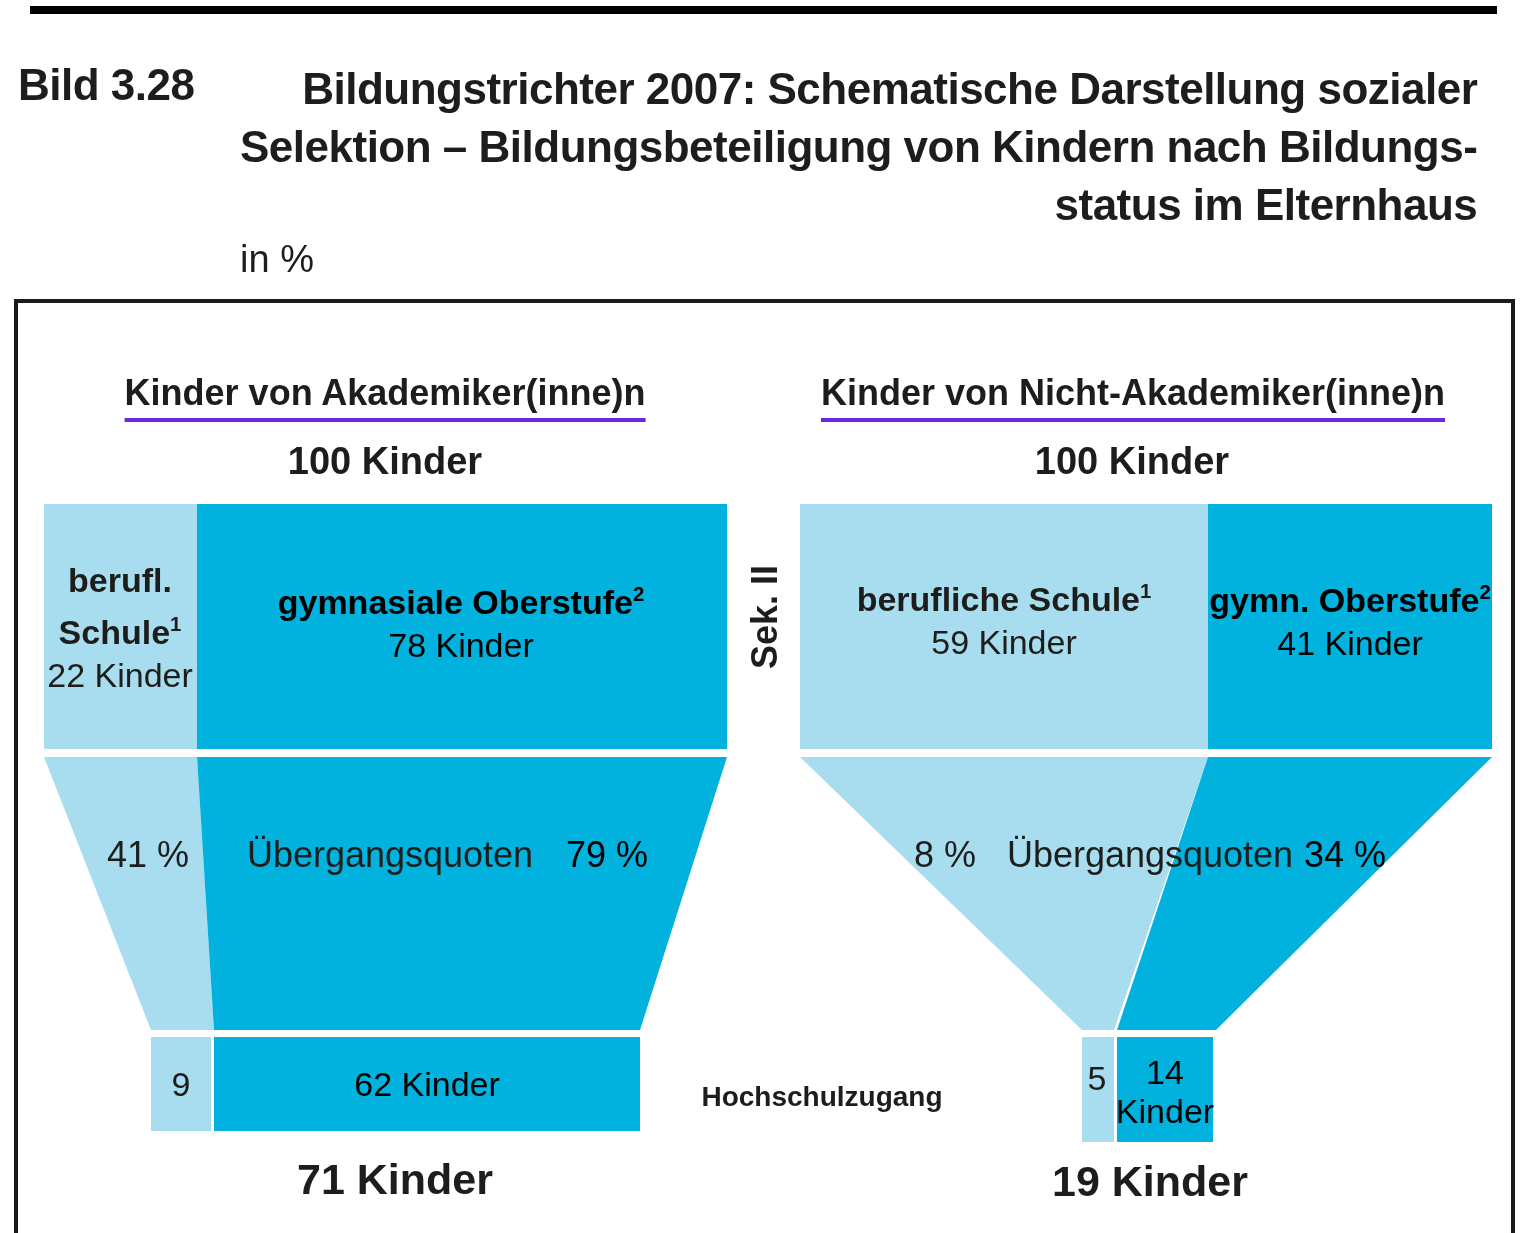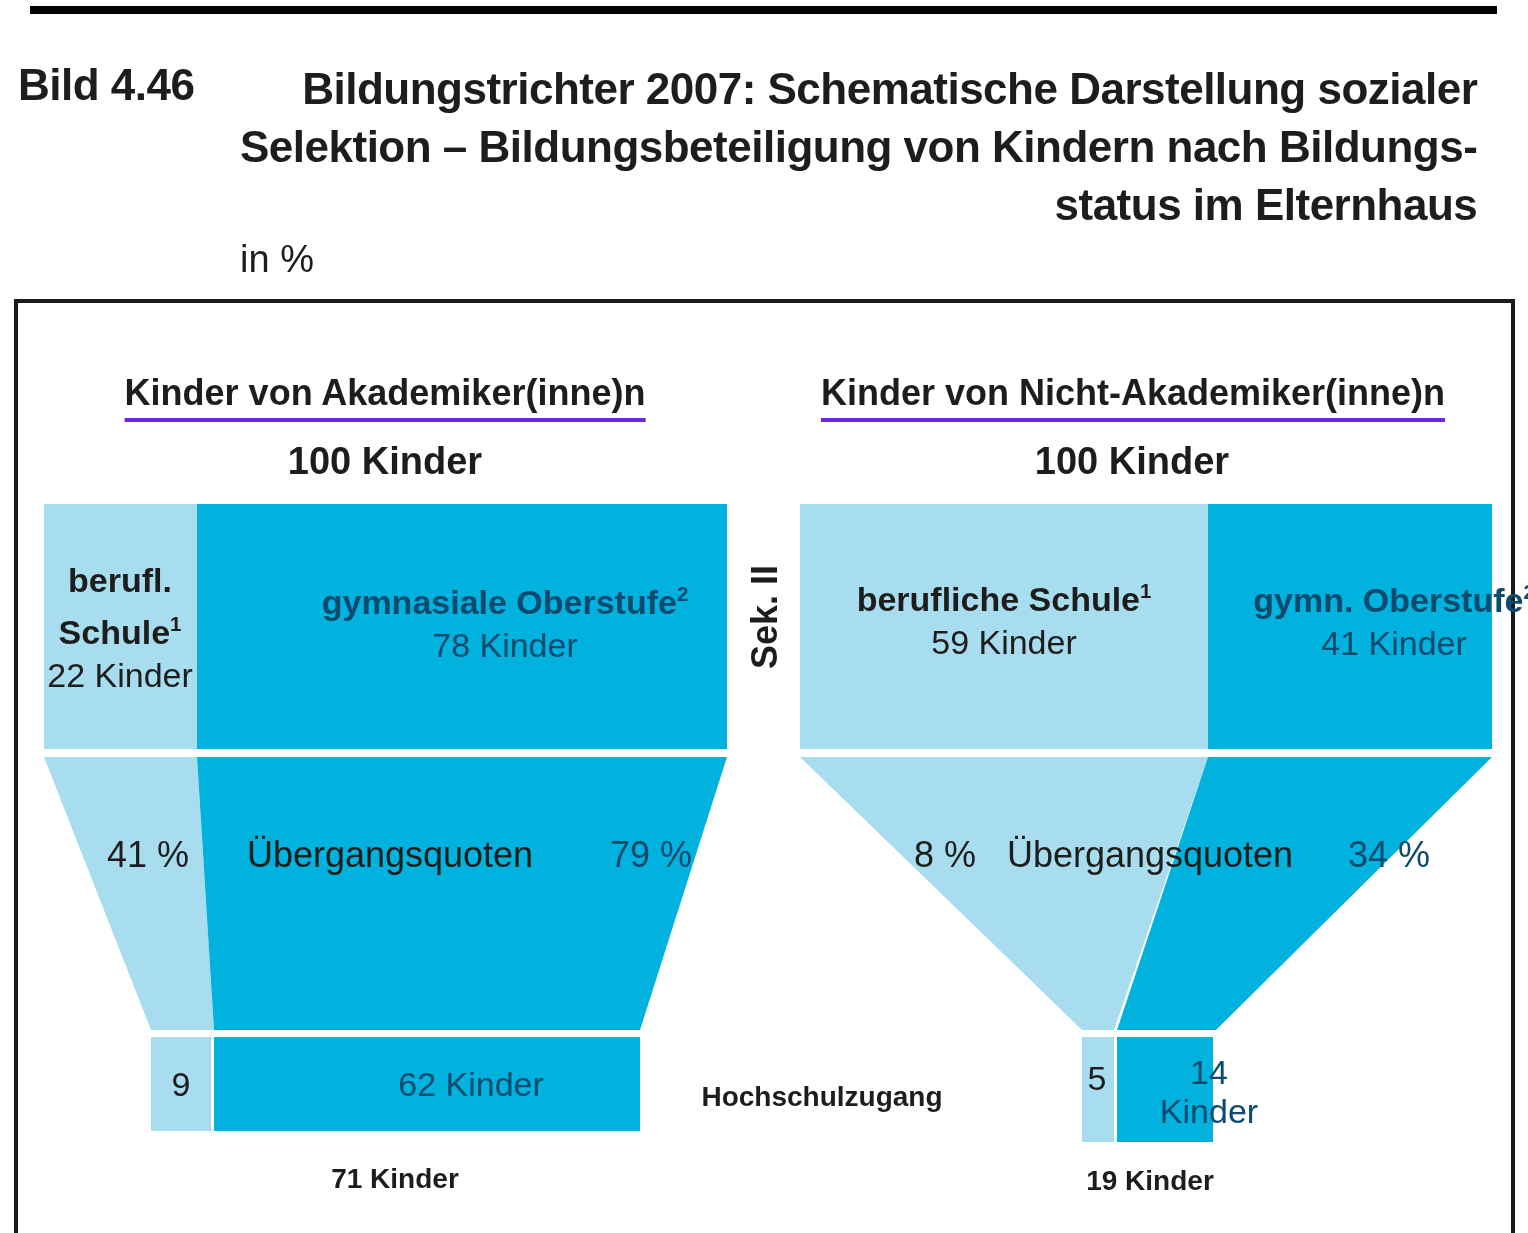--- a/index.html
+++ b/index.html
@@ -17,35 +17,35 @@
   .frame-left{left:14px;top:299px;width:4px;height:934px;background:#1a1a1a;}
   .frame-right{left:1511px;top:299px;width:4px;height:934px;background:#1a1a1a;}
   svg.shapes{left:0;top:0;}
   .light{fill:var(--light,#a8ddf0);}
   .dark{fill:var(--dark,#00b2dd);}
   .heading{font-size:36px;font-weight:bold;border-bottom:4px solid #6d28d9;padding-bottom:4px;
            transform:translate(-50%,0);white-space:nowrap;}
   .total-top{font-size:38px;font-weight:bold;}
   .blk-label{font-size:34px;font-weight:bold;text-align:center;line-height:44px;}
   .blk-sub{font-size:34px;font-weight:normal;}
-  .white{color:#0c4a6e;margin-left:44px;}
+  .white{color:#000000;}
   .rate{font-size:36px;}
   .trans-label{font-size:36px;}
   .bnum{font-size:34px;}
-  .total-bottom{font-size:28px;font-weight:bold;}
+  .total-bottom{font-size:43px;font-weight:bold;}
   .sek2{font-size:36px;font-weight:bold;transform:translate(-50%,-50%) rotate(-90deg);white-space:nowrap;}
   .hzg{font-size:28px;font-weight:bold;}
   sup{font-size:60%;}
 </style>
 </head>
 <body>
 
 <div class="abs top-rule"></div>
 
-<div class="abs fig-label">Bild 4.46</div>
+<div class="abs fig-label">Bild 3.28</div>
 <div class="abs fig-title">
   <div>Bildungstrichter 2007: Schematische Darstellung sozialer</div>
   <div>Selektion – Bildungsbeteiligung von Kindern nach Bildungs-</div>
   <div>status im Elternhaus</div>
 </div>
 <div class="abs fig-unit">in %</div>
 
 <div class="abs frame-top"></div>
 <div class="abs frame-left"></div>
 <div class="abs frame-right"></div>

